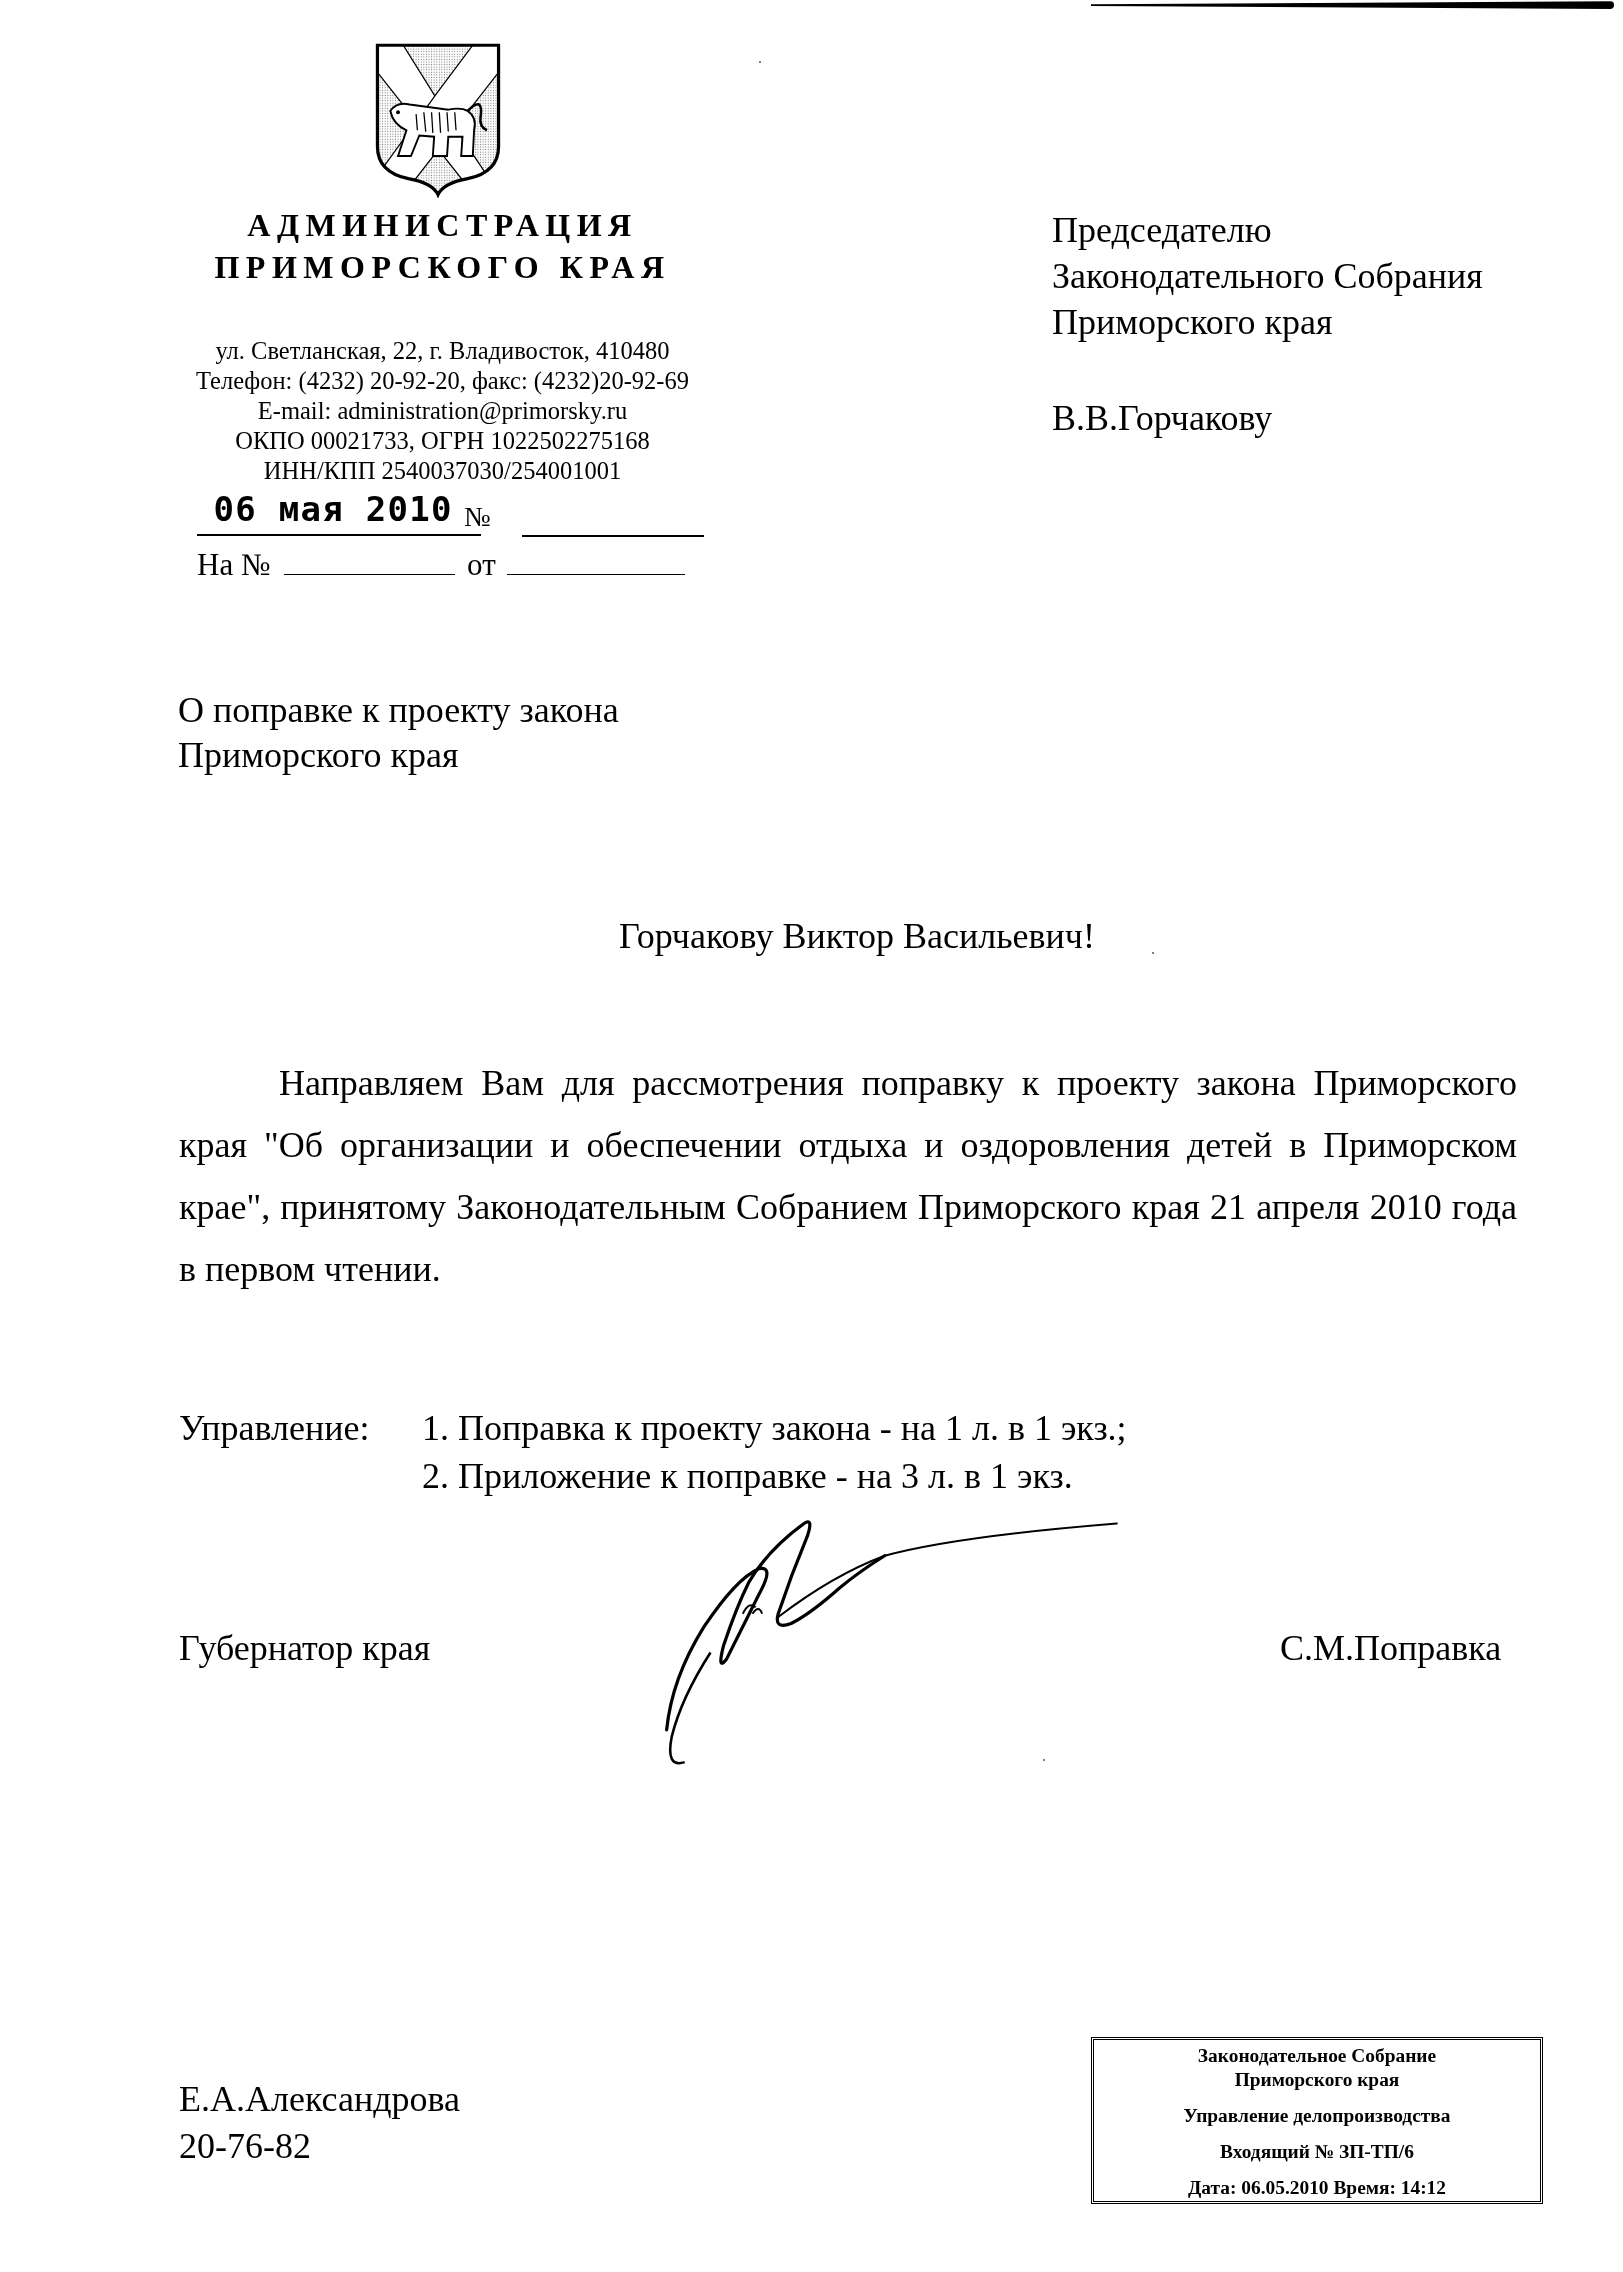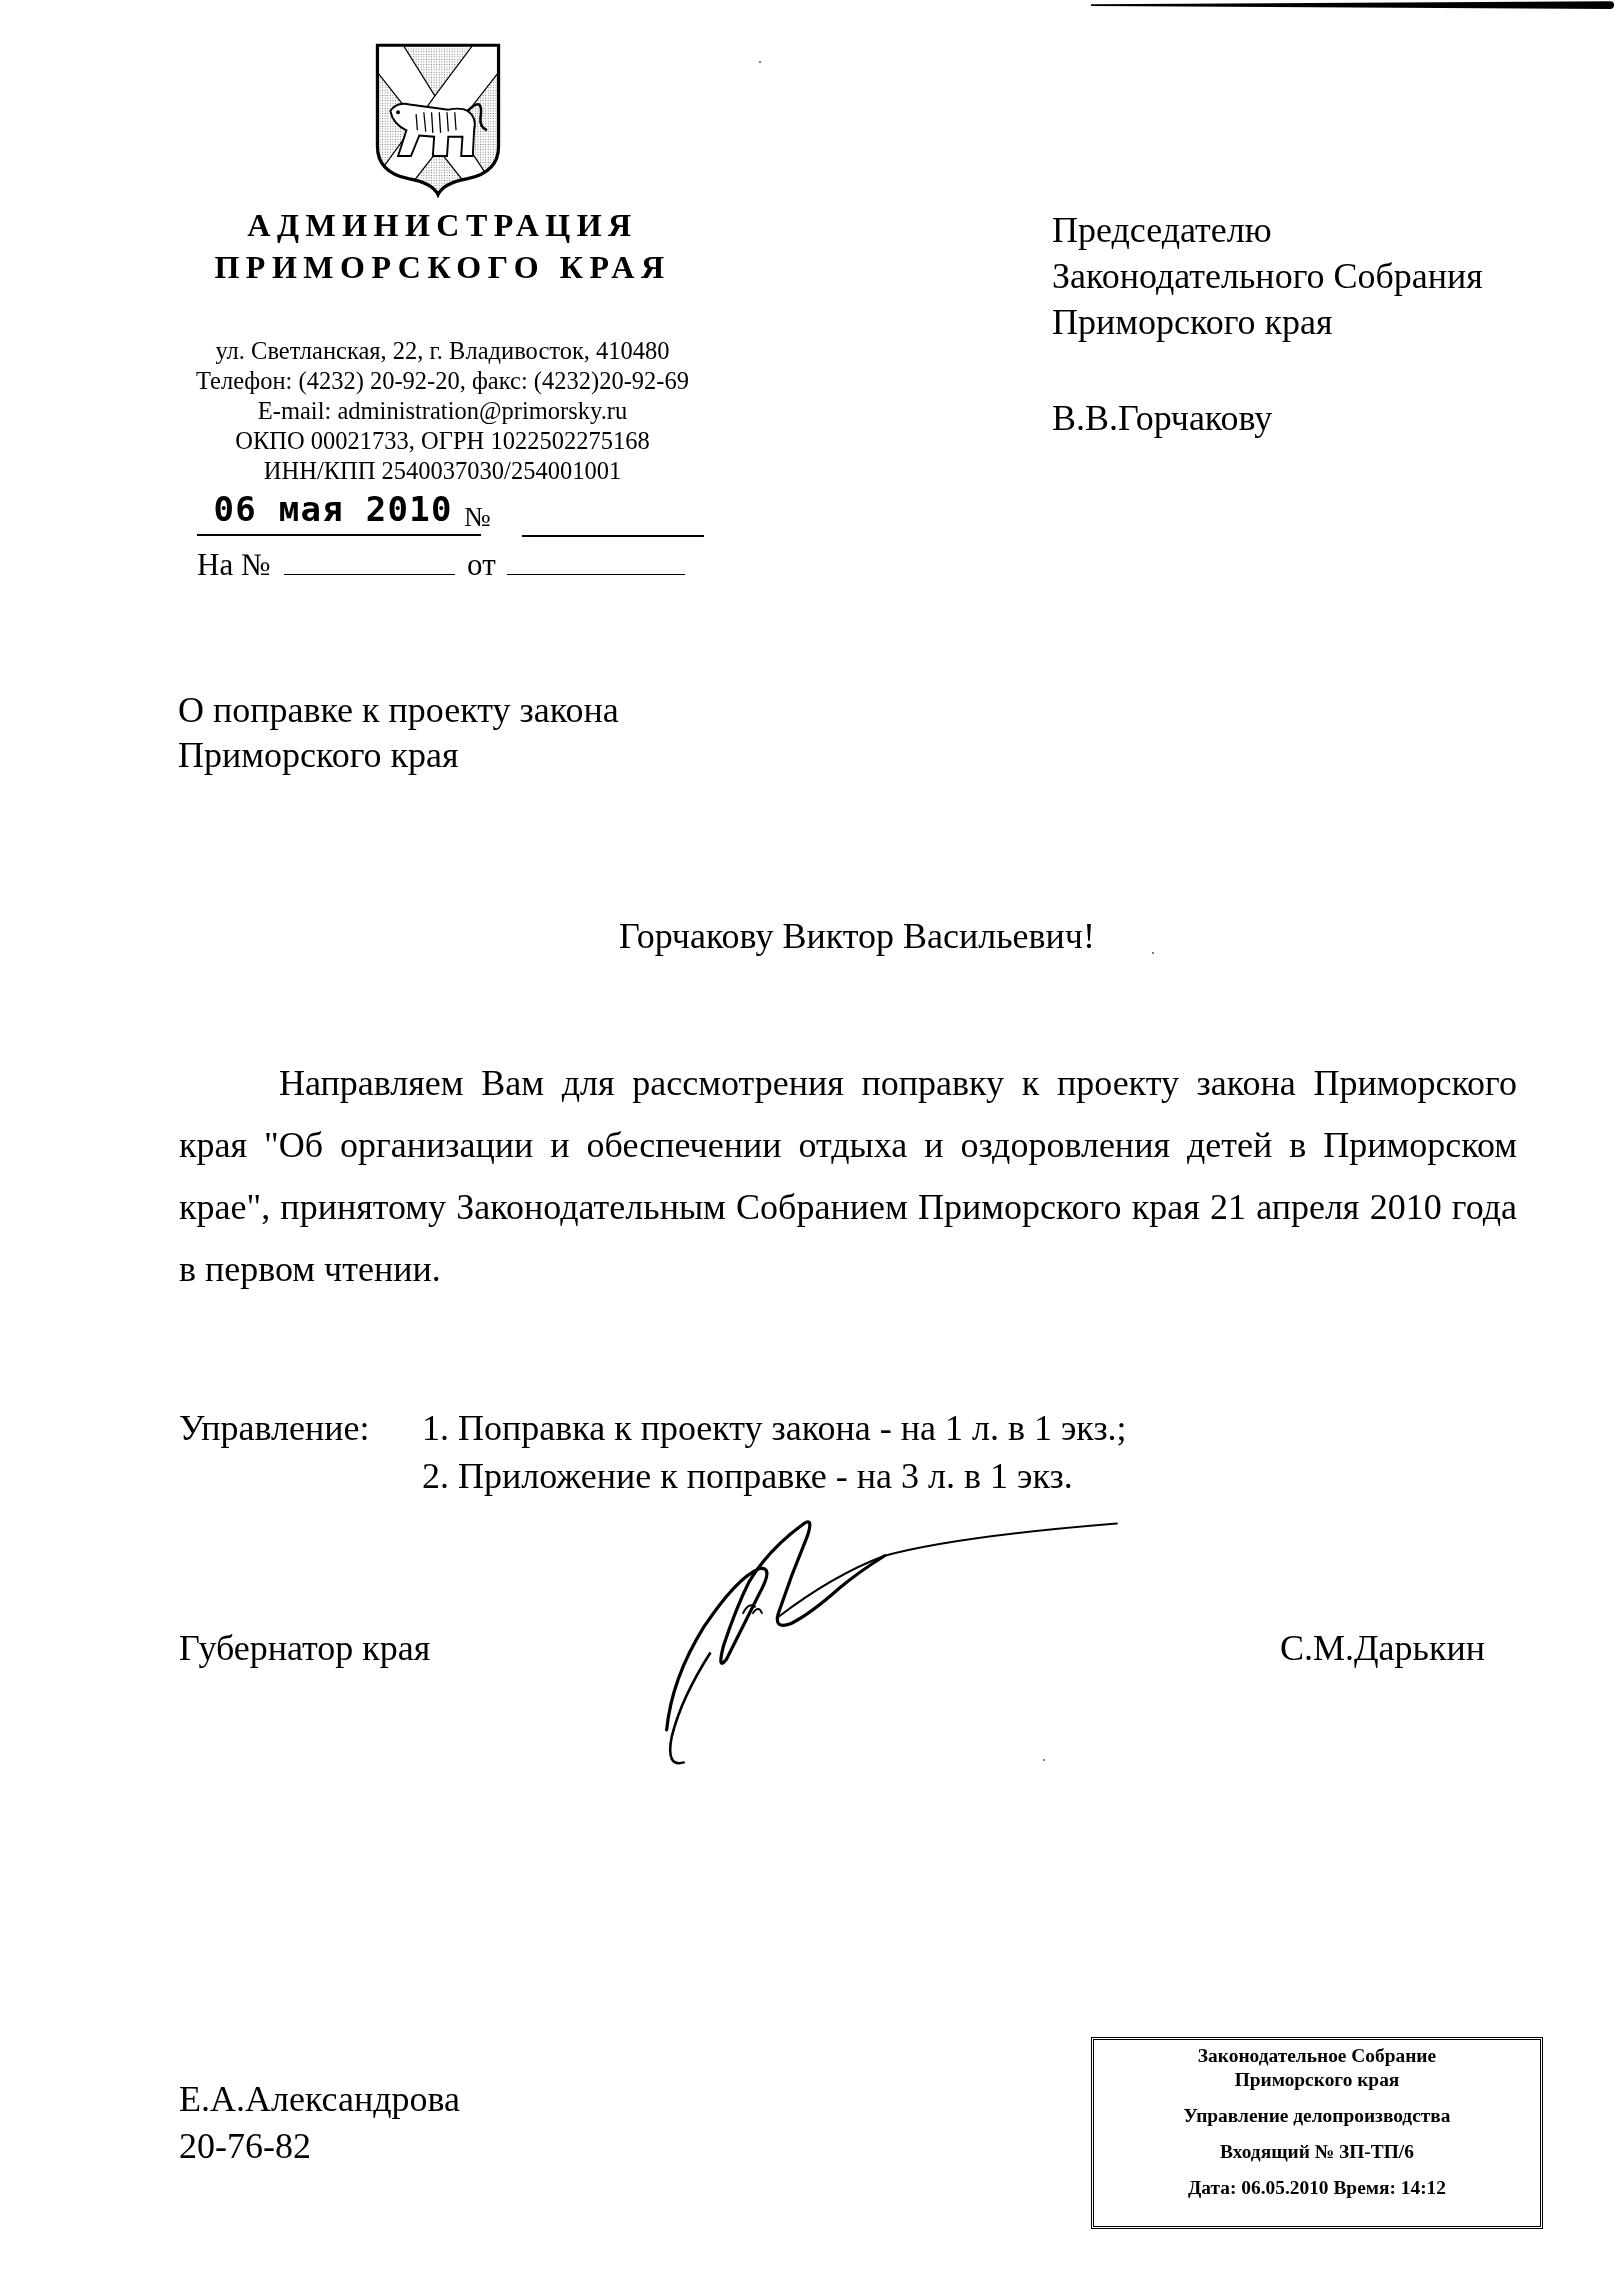--- a/index.html
+++ b/index.html
@@ -29,21 +29,21 @@
   .subject { left:178px; top:688px; font-size:36px; line-height:45px; }
   .salutation { left:0; width:1624px; top:915px; text-align:center; font-size:36px; padding-left:90px; box-sizing:border-box; }
   .body-text { left:179px; top:1052px; width:1338px; font-size:36px; line-height:62px; text-align:justify; text-indent:100px; }
   .annex { left:179px; top:1404px; font-size:36px; line-height:48px; }
   .annex-label { position:absolute; left:0; top:0; white-space:nowrap; }
   .annex-items { position:absolute; left:243px; top:0; white-space:nowrap; }
   .gov-title { left:179px; top:1627px; font-size:36px; }
   .gov-name { left:1280px; top:1627px; font-size:36px; }
   .signature { left:646px; top:1517px; width:516px; height:271px; }
   .executor { left:179px; top:2076px; font-size:36px; line-height:47px; }
-  .reg-stamp { left:1091px; top:2037px; width:452px; height:192px; border:3.2px double #000;
+  .reg-stamp { left:1091px; top:2037px; width:452px; height:167px; border:3.2px double #000;
                box-sizing:border-box; text-align:center; font-weight:bold; font-size:19.4px; }
   .reg-stamp div { line-height:26px; }
   .reg-stamp .l1 { margin-top:3.9px; line-height:23px; }
   .reg-stamp .gap { margin-top:10px; }
   .dot { position:absolute; width:1.9px; height:1.9px; background:#555; border-radius:50%; }
 </style>
 </head>
 <body>
 
 <div class="abs top-rule"></div>
@@ -119,21 +119,21 @@
 
 <div class="abs gov-title">Губернатор края</div>
 
 <svg class="abs signature" viewBox="0 0 800 420">
   <path d="M32 330 Q40 250 90 170 Q140 95 175 80 Q200 75 175 120 Q140 190 125 220 Q110 240 120 200 Q140 140 160 100 Q190 50 245 10 Q260 0 250 30 Q225 90 205 150 Q198 175 225 165 Q255 150 300 110 Q330 85 370 60" fill="none" stroke="#000" stroke-width="5" stroke-linecap="round"></path>
   <path d="M60 380 Q30 390 40 340 Q55 280 100 210" fill="none" stroke="#000" stroke-width="4"></path>
   <path d="M150 150 Q160 130 170 140 M165 150 Q175 135 180 150" fill="none" stroke="#000" stroke-width="3"></path>
   <path d="M205 155 Q290 90 370 60 Q480 30 730 10" fill="none" stroke="#000" stroke-width="3" stroke-linecap="round"></path>
 </svg>
 
-<div class="abs gov-name">С.М.Дарькин</div>
+<div class="abs gov-name">С.М.Поправка</div>
 
 <div class="abs executor">
   <div>Е.А.Александрова</div>
   <div>20-76-82</div>
 </div>
 
 <div class="abs reg-stamp">
   <div class="l1">Законодательное Собрание</div>
   <div>Приморского края</div>
   <div class="gap">Управление делопроизводства</div>

